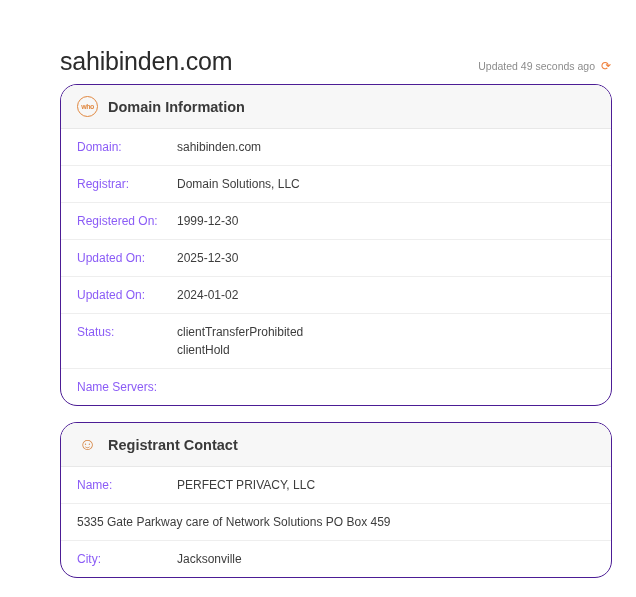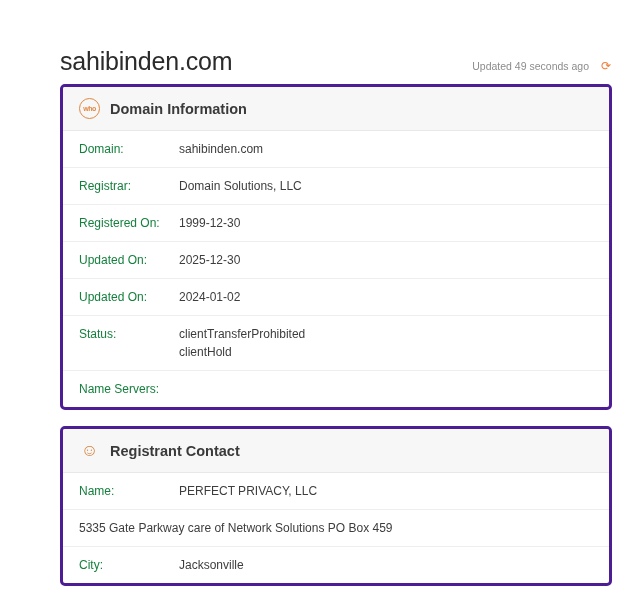--- a/index.html
+++ b/index.html
@@ -28,40 +28,40 @@
   .site-title {
     font-size: 25px;
     font-weight: 400;
     color: #2b2b2b;
     letter-spacing: -0.2px;
     line-height: 1.2;
   }
   .updated {
     display: flex;
     align-items: center;
-    gap: 11px;
+    gap: 5px;
     font-size: 10.5px;
     color: #8c8c8c;
     white-space: nowrap;
     padding-bottom: 2px;
     margin-top: 46px;
   }
   .refresh-icon {
     display: inline-block;
     width: 12px;
     height: 12px;
     line-height: 12px;
     text-align: center;
     color: #f0803c;
     font-size: 12px;
   }
   .card {
     margin: 0 24px 16px 60px;
-    border: 3px solid #4c1d95;
-    border-radius: 5px;
+    border: 1px solid #4c1d95;
+    border-radius: 17px;
     background: #ffffff;
     overflow: hidden;
   }
   .card-header {
     background: #f7f7f7;
     border-bottom: 1px solid #e8e8e8;
     display: flex;
     align-items: center;
     gap: 10px;
     padding: 11px 16px;
@@ -94,21 +94,21 @@
   .row {
     display: flex;
     align-items: flex-start;
     border-bottom: 1px solid #eeeeee;
     padding: 9px 16px;
     font-size: 12px;
   }
   .row:last-child { border-bottom: none; align-items: flex-end; }
   .row .label {
     flex: 0 0 100px;
-    color: #15803d;
+    color: #8b5cf6;
     line-height: 1.5;
   }
   .row .value {
     flex: 1 1 auto;
     color: #3d3d3d;
     line-height: 1.5;
     word-break: break-word;
   }
   .value .multi { display: block; }
 </style>

